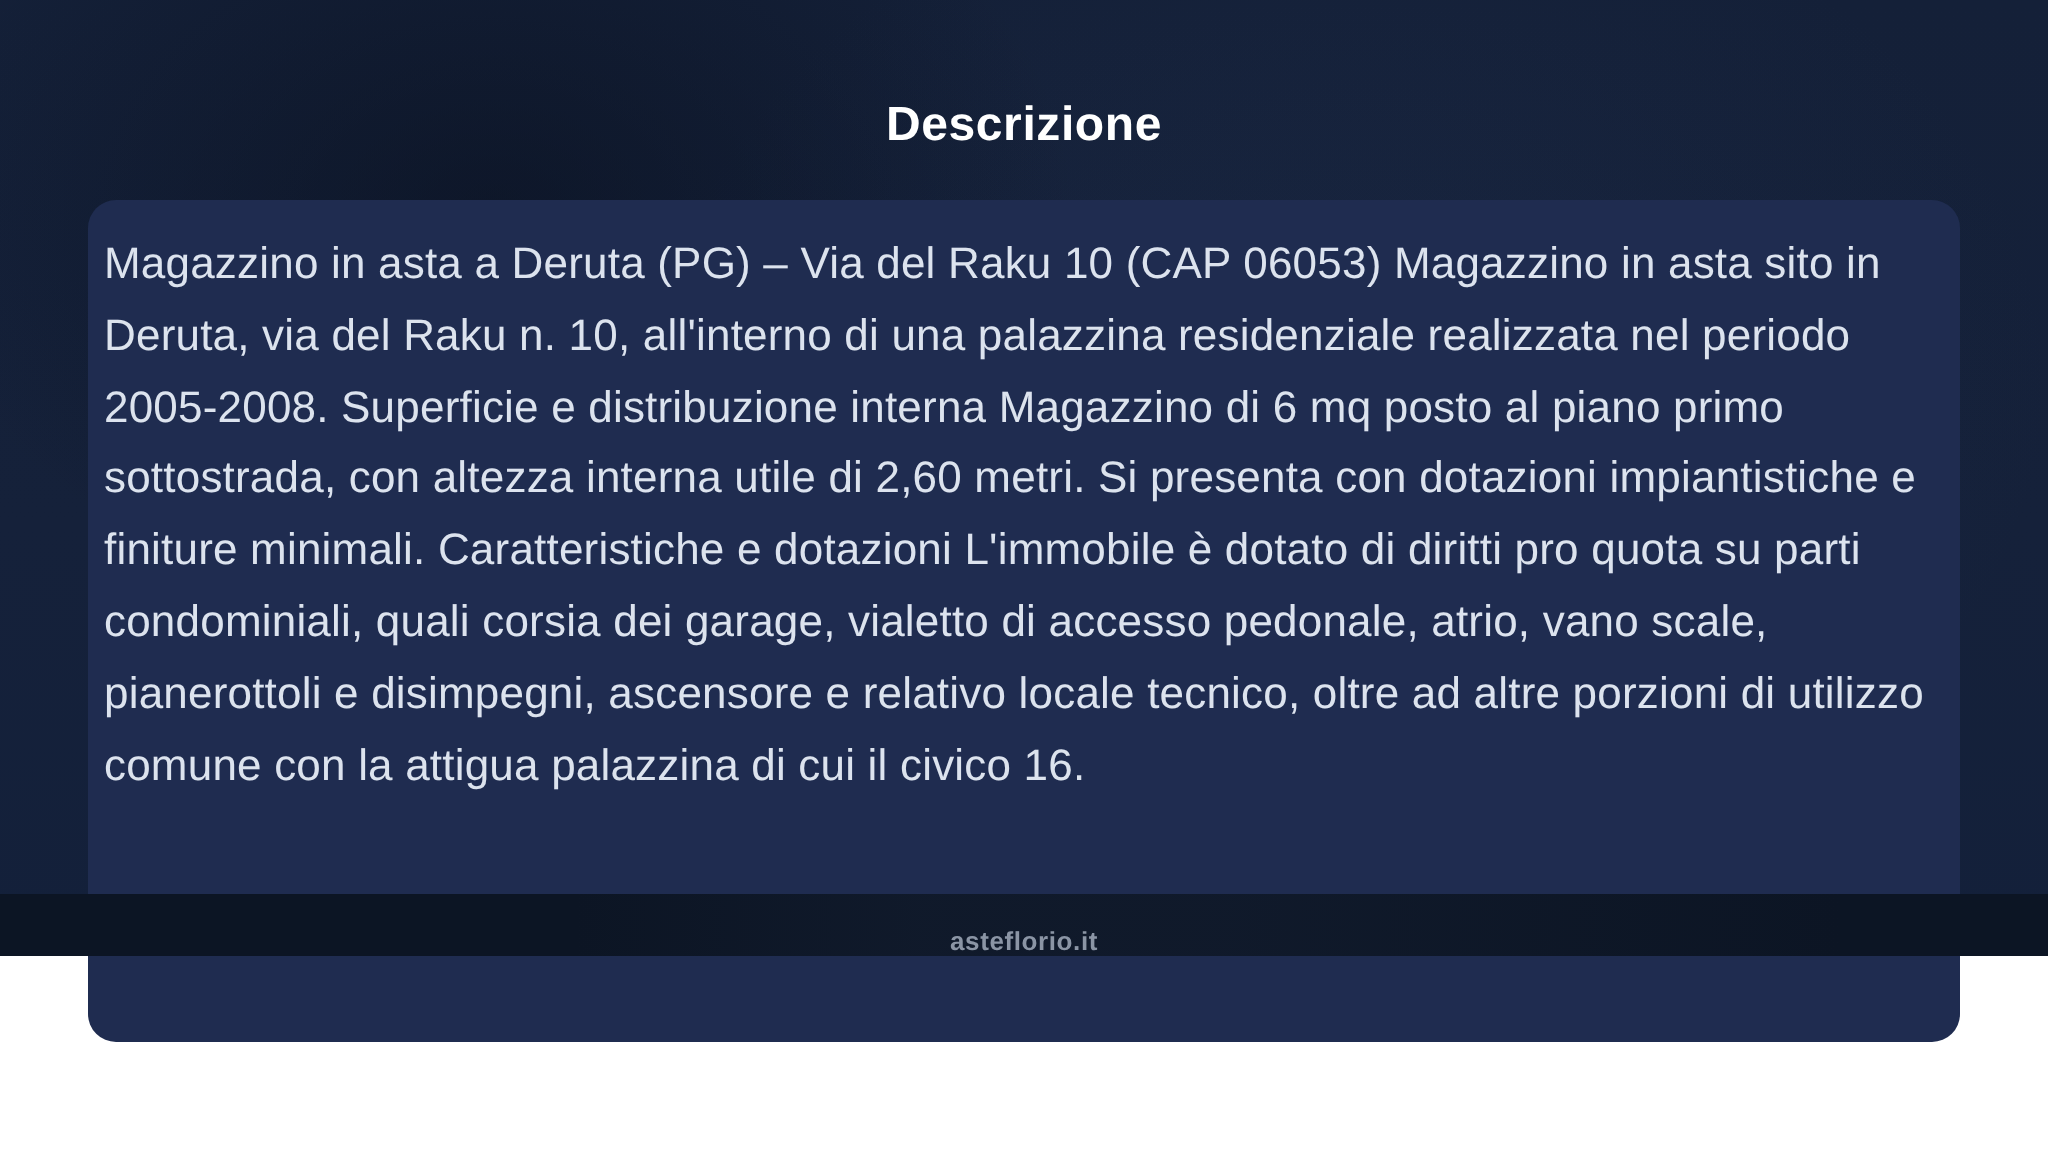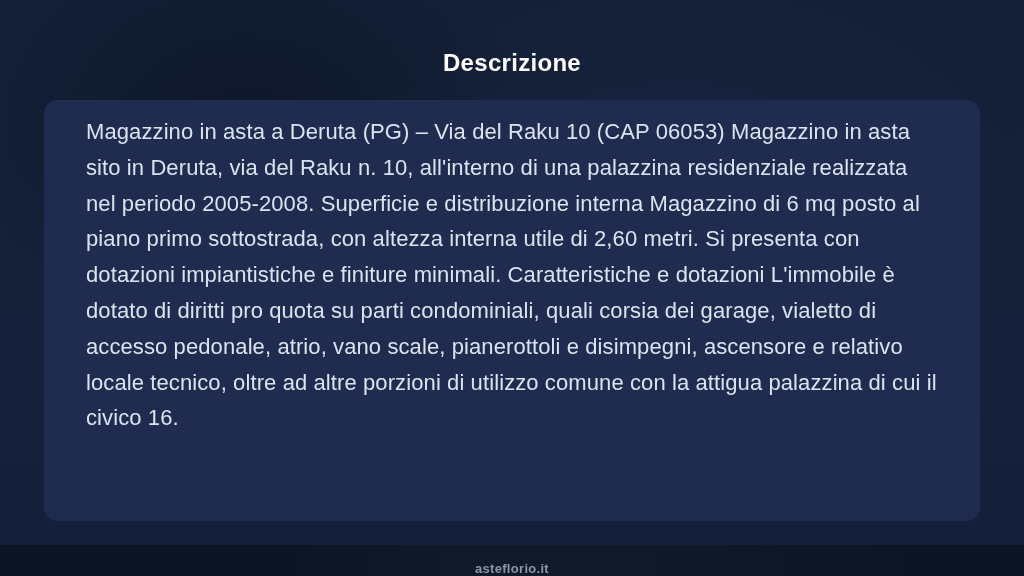--- a/index.html
+++ b/index.html
@@ -13,21 +13,21 @@
   * { margin: 0; padding: 0; box-sizing: border-box; }
   html, body {
     width: 1024px;
     height: 576px;
     overflow: hidden;
     font-family: "Liberation Sans", sans-serif;
   }
   .stage {
     position: relative;
     width: 1024px;
-    height: 576px;
+    height: 478px;
     background:
       radial-gradient(ellipse 420px 300px at 24% 22%, rgba(7, 13, 26, 0.50), rgba(7, 13, 26, 0) 70%),
       radial-gradient(ellipse 500px 380px at 66% 40%, rgba(44, 62, 100, 0.16), rgba(44, 62, 100, 0) 70%),
       linear-gradient(180deg, #142038 0%, #15213a 55%, #13203a 100%);
     background-color: var(--bg);
   }
   .page-title {
     position: absolute;
     top: 50px;
     left: 0;
@@ -40,21 +40,21 @@
     line-height: 1.1;
   }
   .description-card {
     position: absolute;
     left: 44px;
     top: 100px;
     width: 936px;
     height: 421px;
     background: var(--card-bg);
     border-radius: 14px;
-    padding: 14px 42px;
+    padding: 14px 8px;
   }
   .description-text {
     color: var(--body-text);
     font-size: 22px;
     line-height: 35.8px;
     letter-spacing: 0.1px;
     font-weight: 400;
   }
   .footer-bar {
     position: absolute;

